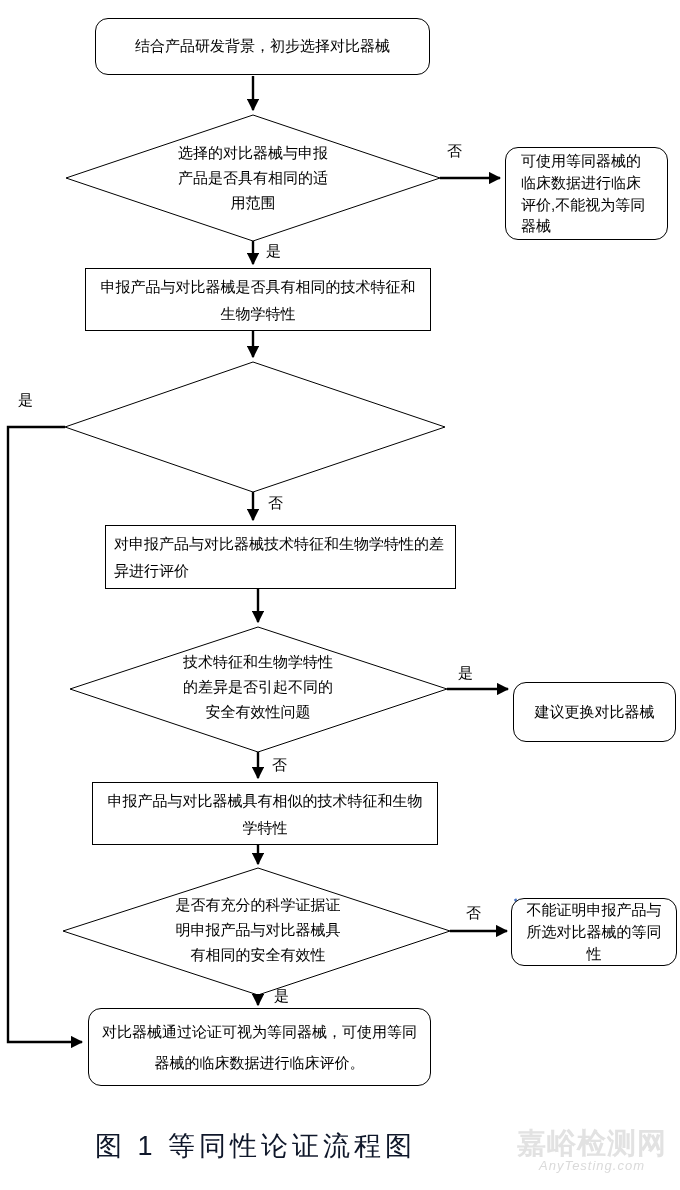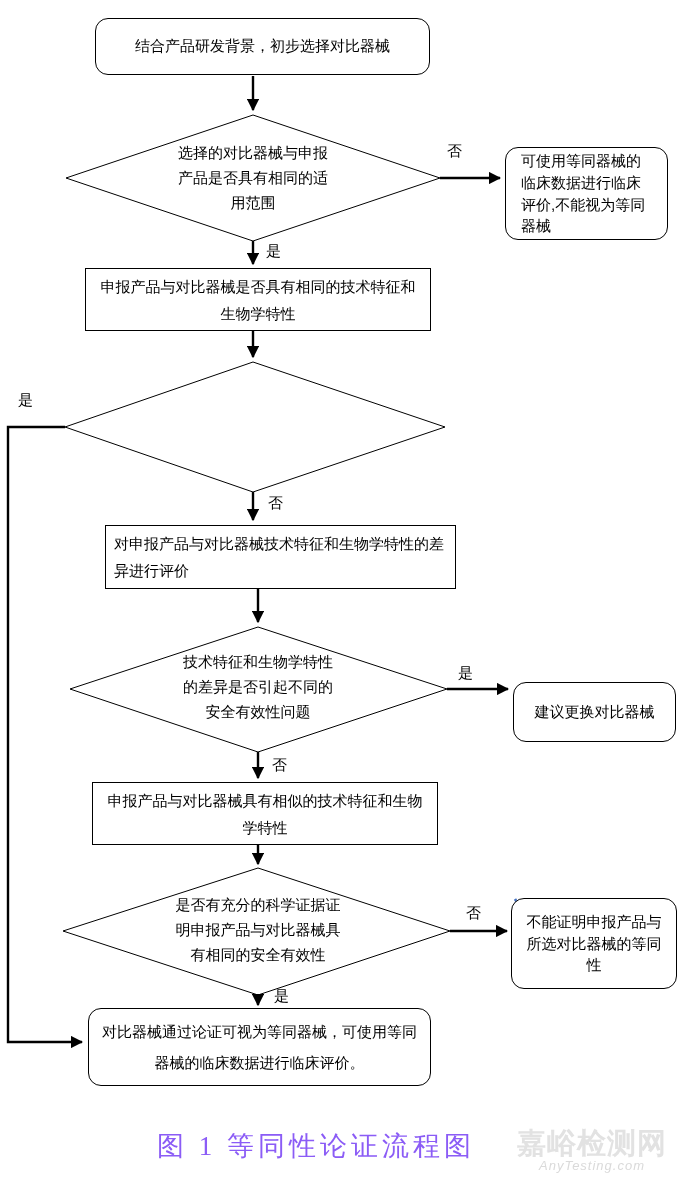--- a/index.html
+++ b/index.html
@@ -6,22 +6,22 @@
   body{font-family:"Liberation Sans","DejaVu Sans",sans-serif;}
   #canvas{position:relative;width:680px;height:1190px;background:#ffffff;overflow:hidden;}
   #connector-layer{position:absolute;left:0;top:0;width:680px;height:1190px;}
   .node{position:absolute;box-sizing:border-box;color:#000;font-size:15px;display:flex;align-items:center;justify-content:center;background:#fff;}
   .rounded{border:1.5px solid #000;border-radius:13px;}
   .rect{border:1.5px solid #000;}
   .center{text-align:center;}
   .leftalign{text-align:left;justify-content:flex-start;}
   .dtext{position:absolute;color:#000;font-size:15px;text-align:center;line-height:1.65;background:transparent;}
   .elabel{position:absolute;color:#000;font-size:15px;line-height:1;}
-  .caption{position:absolute;left:95px;top:1128px;width:380px;text-align:right;
-           font-family:Liberation Serif, serif;font-size:27px;letter-spacing:4px;color:#8b5cf6;}
+  .caption{position:absolute;left:95px;top:1128px;width:380px;text-align:left;
+           font-family:Liberation Sans, sans-serif;font-size:27px;letter-spacing:4px;color:#0f172a;}
   .wm{position:absolute;left:512px;top:1128px;width:160px;text-align:center;}
   .wm-cn{font-size:29px;font-weight:bold;letter-spacing:1px;color:#e2e2e2;line-height:1.05;}
   .wm-en{font-size:13px;font-style:italic;color:#dadada;letter-spacing:1px;}
 </style>
 </head>
 <body>
 
 <div id="canvas">
 
   <svg id="connector-layer" viewBox="0 0 680 1190" xmlns="http://www.w3.org/2000/svg">
@@ -78,21 +78,21 @@
   <div class="node rect leftalign" style="left:105px;top:525px;width:351px;height:64px;padding:8px 8px;line-height:1.8;align-items:center;">对申报产品与对比器械技术特征和生物学特性的差异进行评价</div>
 
   <div class="dtext" style="left:179px;top:652px;width:158px;font-family:Liberation Mono, monospace;">技术特征和生物学特性的差异是否引起不同的安全有效性问题</div>
 
   <div class="node rounded center" style="left:513px;top:682px;width:163px;height:60px;">建议更换对比器械</div>
 
   <div class="node rect center" style="left:92px;top:782px;width:346px;height:63px;padding:0 14px;line-height:1.8;">申报产品与对比器械具有相似的技术特征和生物学特性</div>
 
   <div class="dtext" style="left:172px;top:893px;width:172px;">是否有充分的科学证据证明申报产品与对比器械具有相同的安全有效性</div>
 
-  <div class="node rounded center" style="left:511px;top:898px;width:166px;height:91px;padding:0 12px;line-height:1.45;">不能证明申报产品与所选对比器械的等同性</div>
+  <div class="node rounded center" style="left:511px;top:898px;width:166px;height:68px;padding:0 12px;line-height:1.45;">不能证明申报产品与所选对比器械的等同性</div>
 
   <div class="node rounded center" style="left:88px;top:1008px;width:343px;height:78px;padding:0 12px;line-height:2.1;">对比器械通过论证可视为等同器械，可使用等同器械的临床数据进行临床评价。</div>
 
   <span class="elabel" style="left:447px;top:143px;">否</span>
   <span class="elabel" style="left:266px;top:243px;">是</span>
   <span class="elabel" style="left:18px;top:392px;">是</span>
   <span class="elabel" style="left:268px;top:495px;">否</span>
   <span class="elabel" style="left:458px;top:665px;">是</span>
   <span class="elabel" style="left:272px;top:757px;">否</span>
   <span class="elabel" style="left:466px;top:905px;">否</span>

